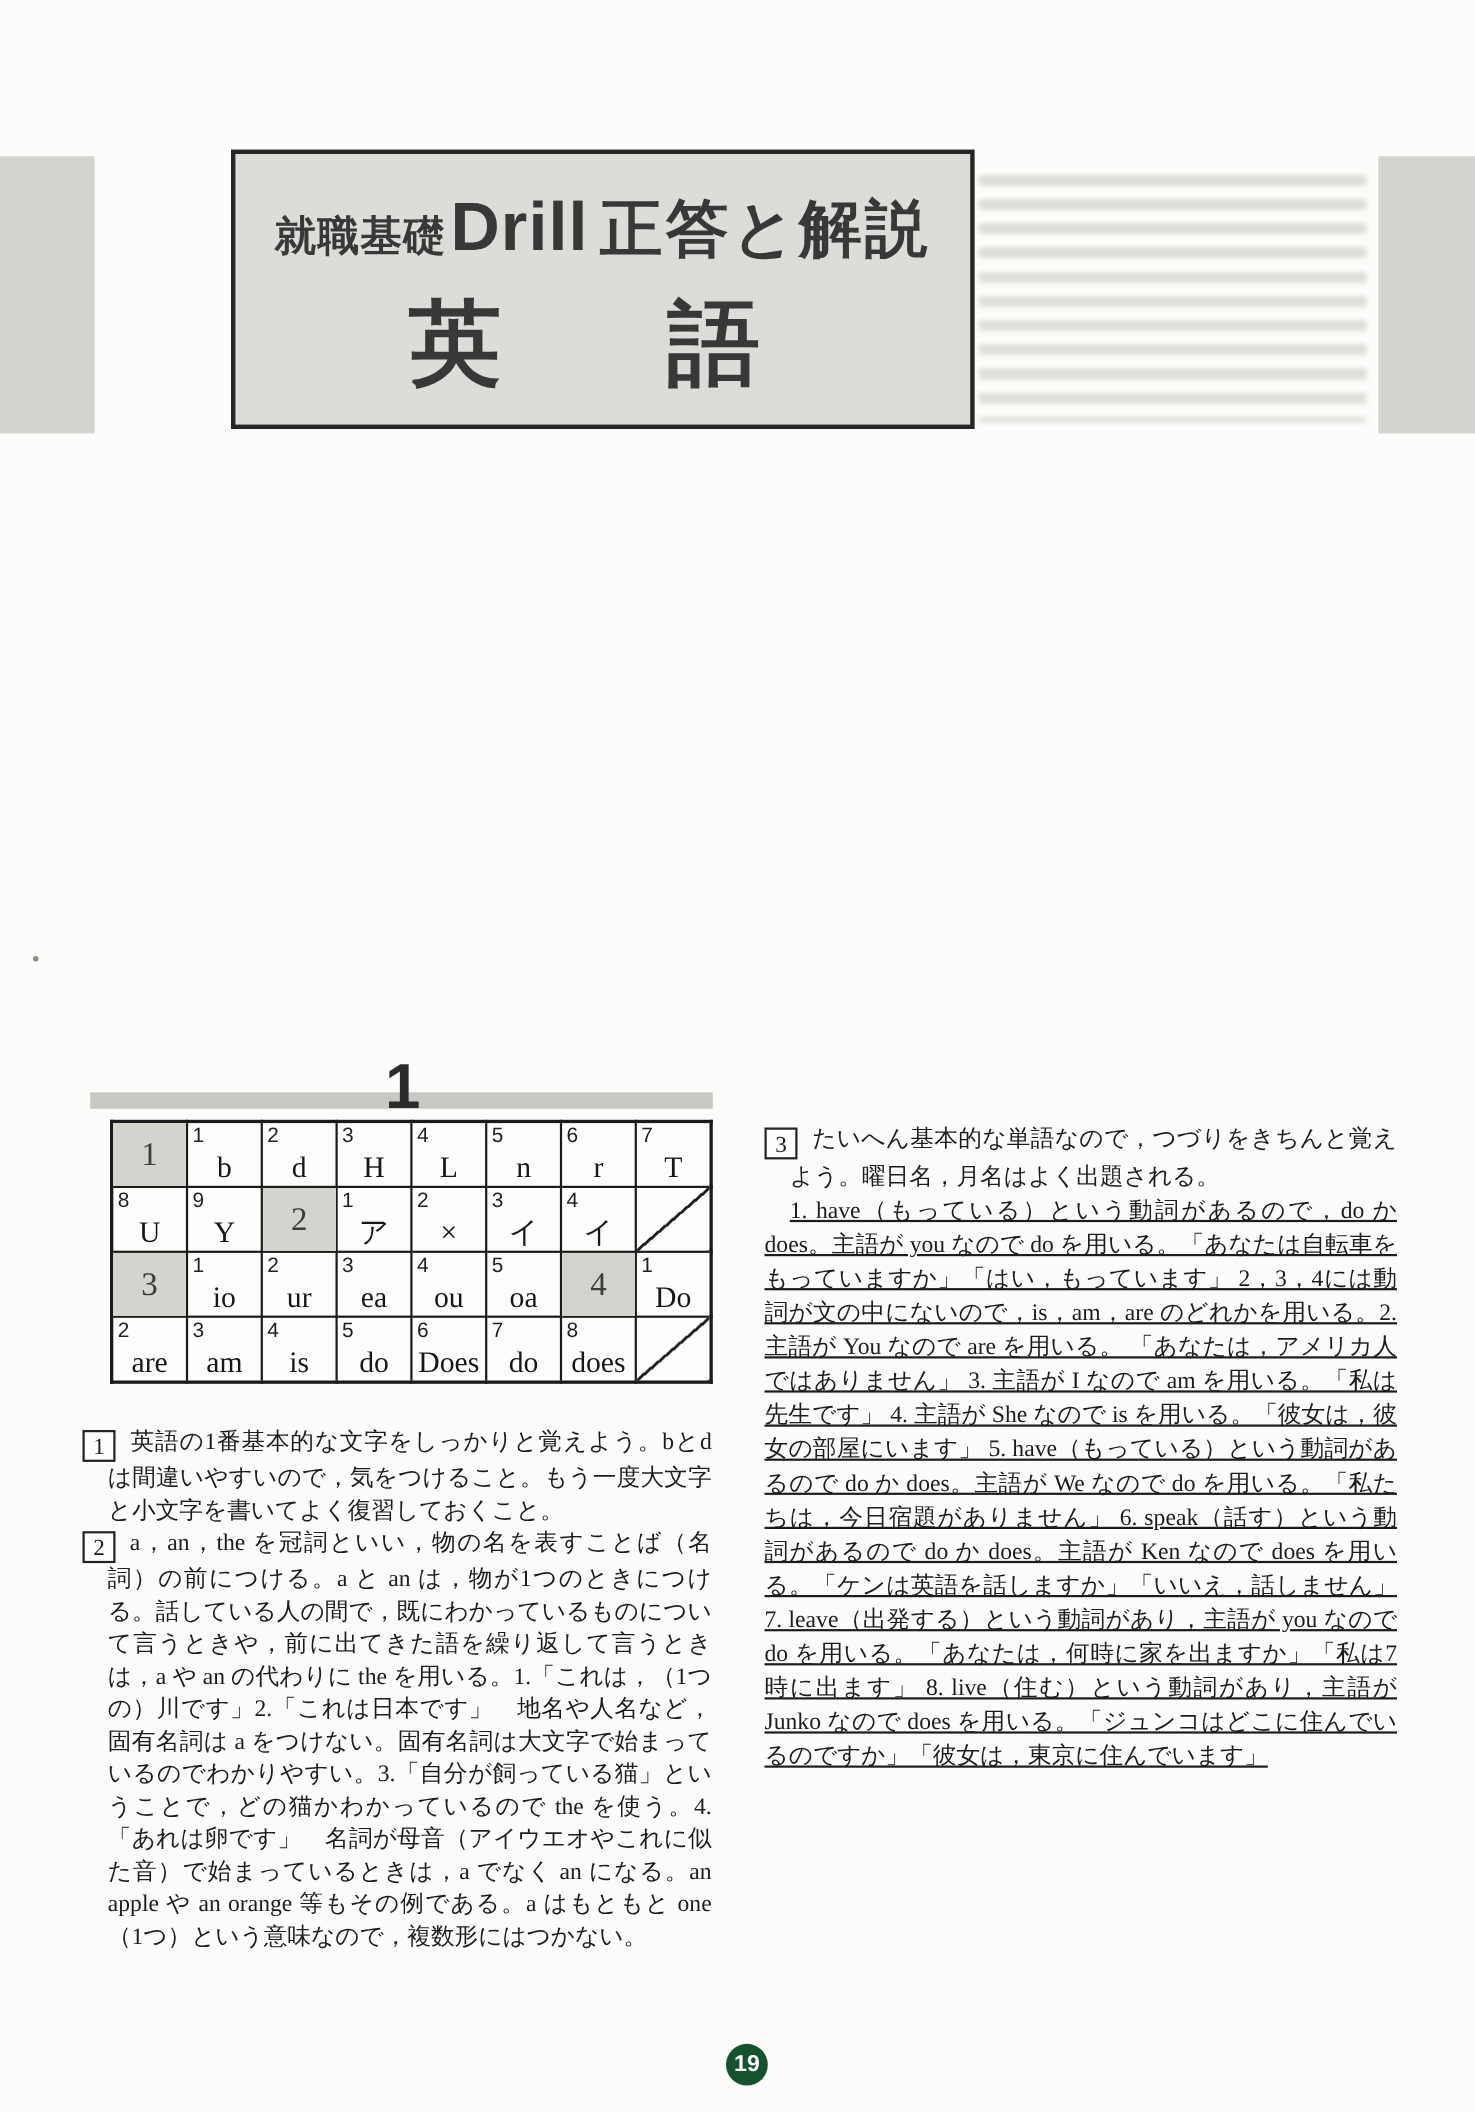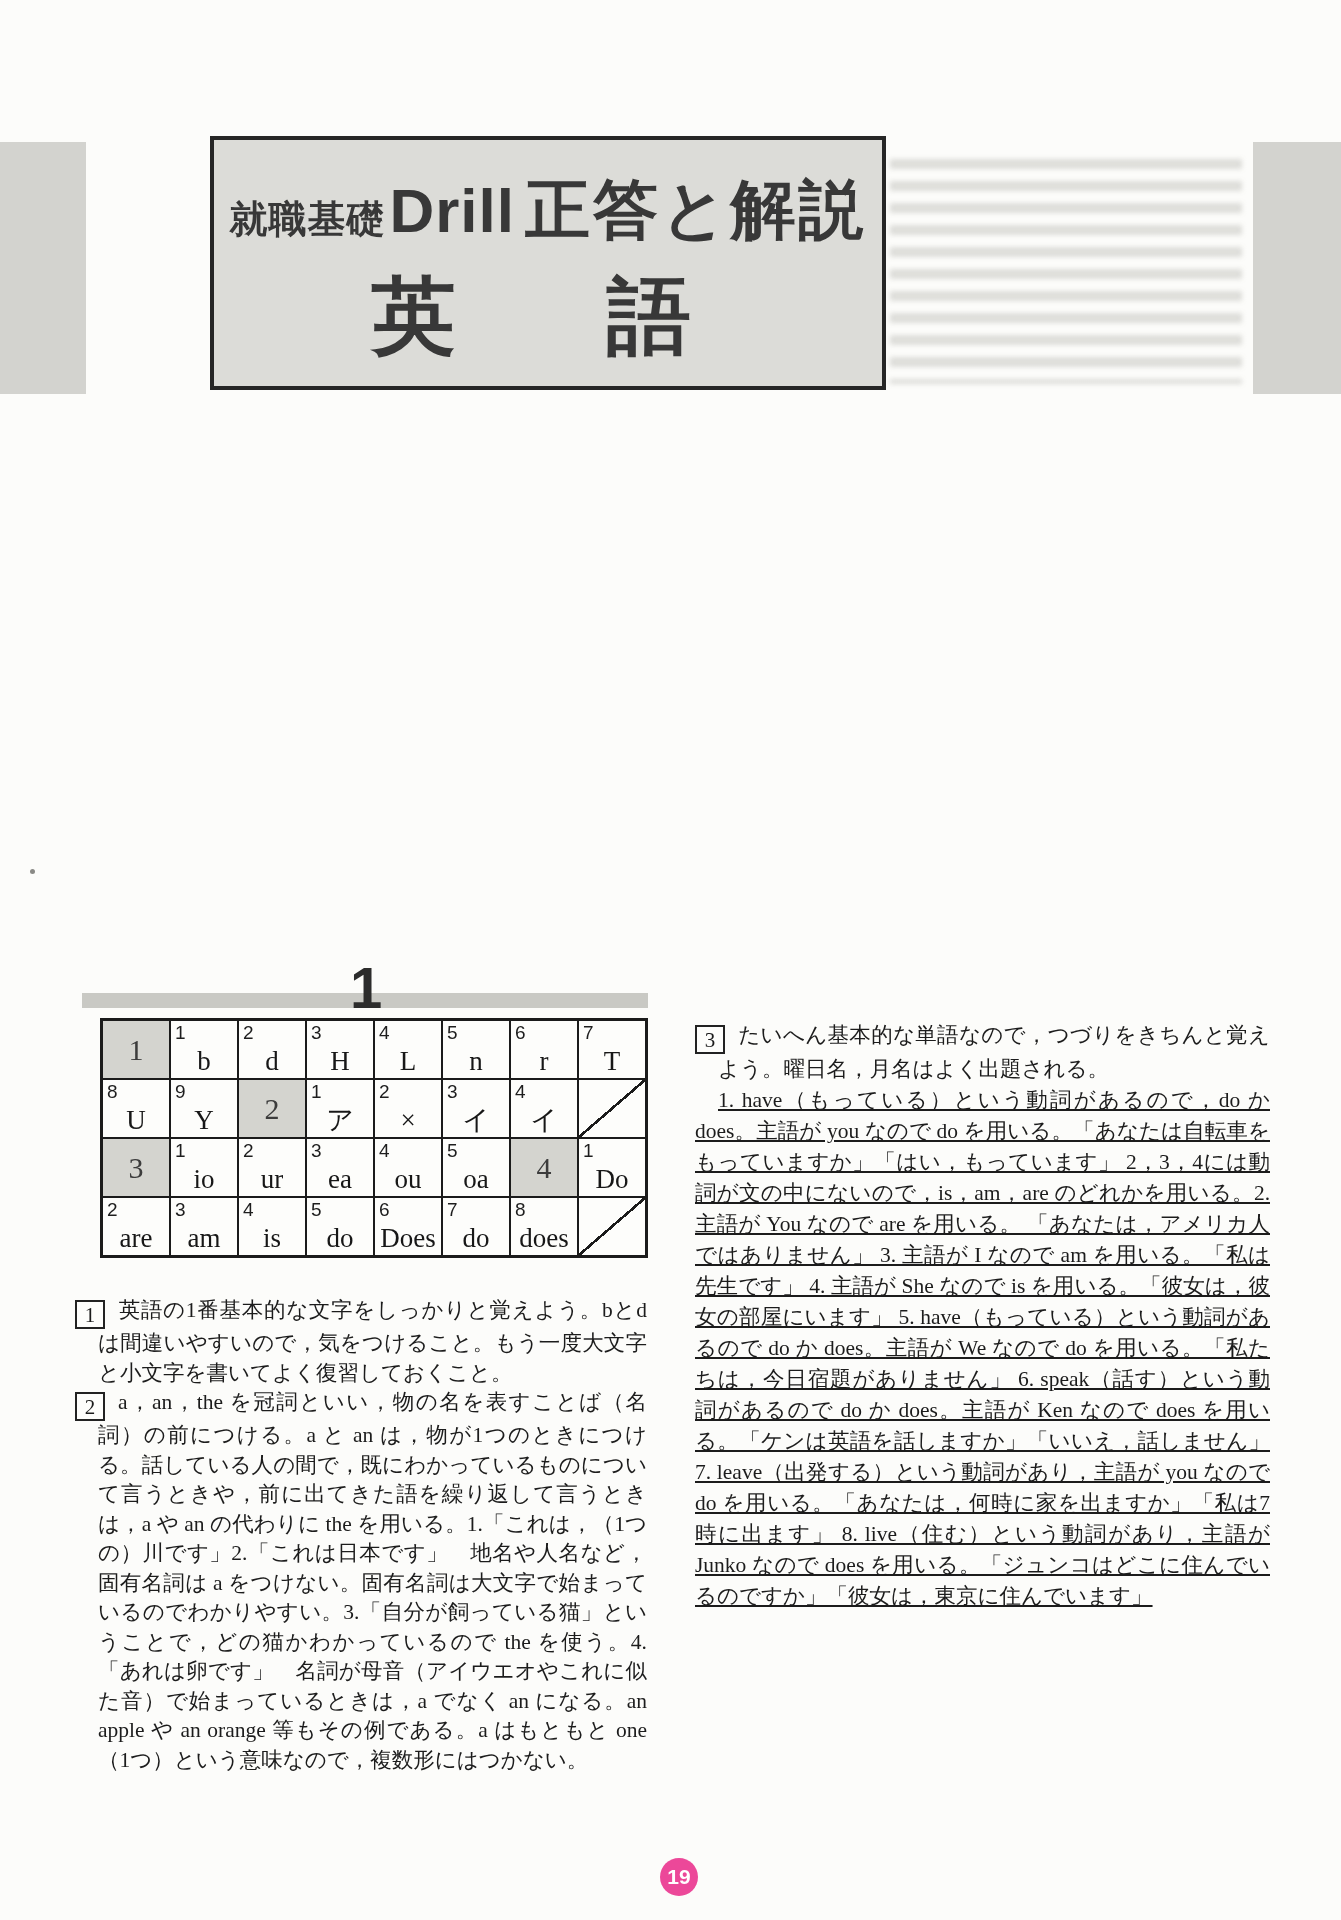--- a/index.html
+++ b/index.html
@@ -19,21 +19,21 @@
   }
   .title-box{
     position:absolute;left:210px;top:136px;width:676px;height:254px;
     box-sizing:border-box;background:#dcdcd8;border:4px solid #262626;
     display:flex;flex-direction:column;align-items:center;justify-content:center;
     font-family:"Liberation Sans","DejaVu Sans",sans-serif;color:#383838;
   }
   .title-line1{display:flex;align-items:baseline;white-space:nowrap;}
   .series-label{font-size:38px;font-weight:bold;letter-spacing:1px;}
   .drill-label{font-size:62px;font-weight:bold;letter-spacing:1px;margin:0 10px 12px 4px;}
-  .answer-heading{font-size:65px;font-weight:bold;letter-spacing:3px;}
+  .answer-heading{font-size:57px;font-weight:bold;letter-spacing:3px;}
   .subject-title{font-size:84px;font-weight:bold;letter-spacing:.4em;margin-top:14px;line-height:1.05;}
   
   .section-heading{position:absolute;left:100px;top:952px;width:546px;height:62px;}
   .section-band{position:absolute;left:-18px;right:-2px;bottom:6px;height:15px;background:#c9c9c4;}
   .section-number{
     position:absolute;left:250px;bottom:-3px;font-size:58px;line-height:1;font-weight:bold;
     color:#2c2c2c;font-family:"Liberation Sans","DejaVu Sans",sans-serif;
   }
   
   .answer-table{
@@ -70,21 +70,21 @@
   .para{padding-left:23px;text-indent:-23px;margin:0;}
   .para.indent{padding-left:0;text-indent:23px;text-decoration:underline;}
   .qnum-box{
     display:inline-block;width:30px;height:29px;line-height:26px;box-sizing:border-box;
     border:2px solid #222;text-align:center;font-size:21px;margin-right:13px;
     vertical-align:-5px;text-indent:0;background:#fdfdfb;
   }
   
   .page-circle{
     position:absolute;left:660px;top:1858px;width:38px;height:38px;border-radius:50%;
-    background:#ec4899;color:#fff;display:flex;align-items:center;justify-content:center;
+    background:#14532d;color:#fff;display:flex;align-items:center;justify-content:center;
     font-family:"Liberation Sans","DejaVu Sans",sans-serif;font-size:21px;font-weight:bold;
   }
   .stray-dot{position:absolute;left:30px;top:869px;width:5px;height:5px;border-radius:50%;background:#8a8a86;}
 </style>
 </head>
 <body>
 
 <div class="edge-strip left"></div>
 <div class="edge-strip right"></div>
 <div class="bleed"></div>

